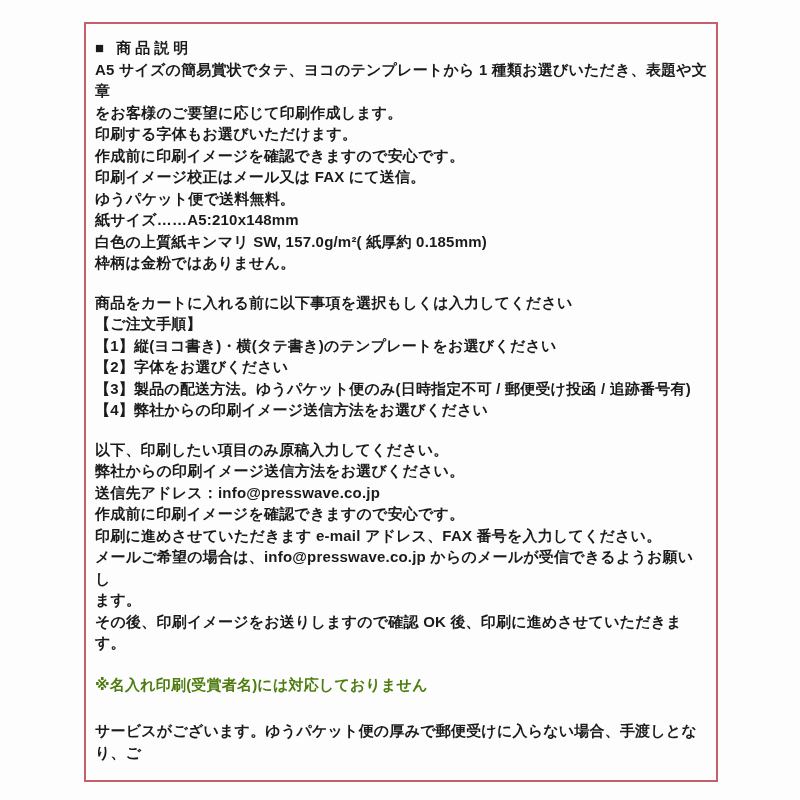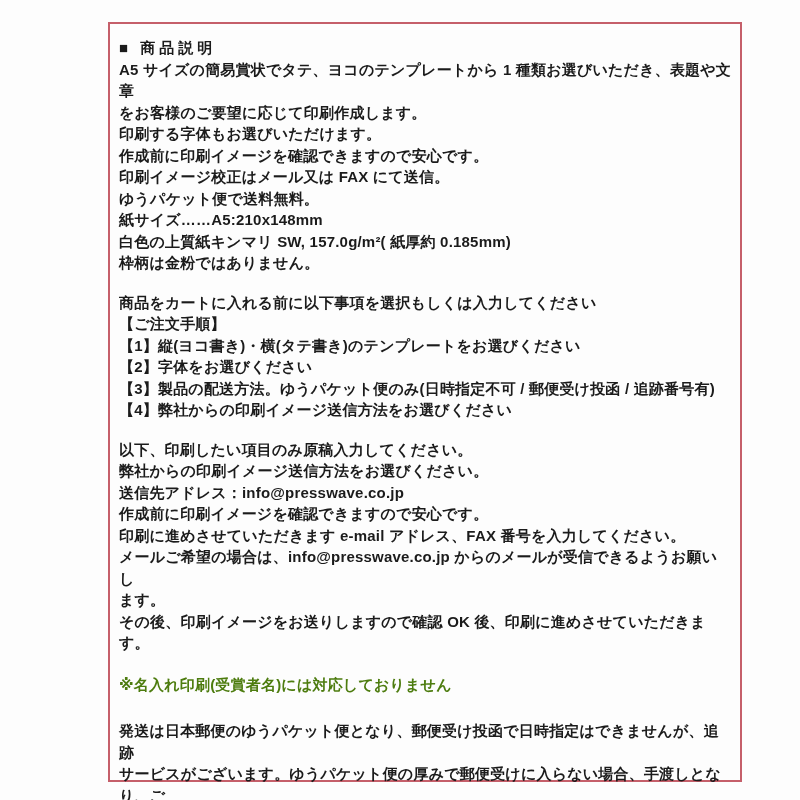--- a/index.html
+++ b/index.html
@@ -25,21 +25,20 @@
     height: 760px;
     box-sizing: border-box;
     border: 2px solid #404040;
     background: #fdfdfd;
     padding: 13px 8px 0 9px;
     color: #1b1b1b;
     font-weight: 700;
     font-size: 15px;
     line-height: 21.5px;
     letter-spacing: 0.2px;
-    margin-left: 24px;
   }
   .section { margin: 0; }
   .section .line { white-space: pre-wrap; }
   .title-line {
     letter-spacing: 4px;
     white-space: pre-wrap;
   }
   .sec-order    { margin-top: 18px; }
   .sec-input    { margin-top: 18px; }
   .sec-warning  { margin-top: 20px; }
@@ -84,18 +83,17 @@
         <div class="line">メールご希望の場合は、info@presswave.co.jp からのメールが受信できるようお願いし</div>
         <div class="line">ます。</div>
         <div class="line">その後、印刷イメージをお送りしますので確認 OK 後、印刷に進めさせていただきます。</div>
       </div>
 
     <div class="section sec-warning" style="color: #4d7c0f;">
       <div class="line">※名入れ印刷(受賞者名)には対応しておりません</div>
     </div>
 
     <div class="section sec-shipping">
-        <div class="line">発送は日本郵便のゆうパケット便となり、郵便受け投函で日時指定はできませんが、追跡</div>
         <div class="line">サービスがございます。ゆうパケット便の厚みで郵便受けに入らない場合、手渡しとなり、ご</div>
       </div>
 
   </div>
 </div>
 
 </body></html>

